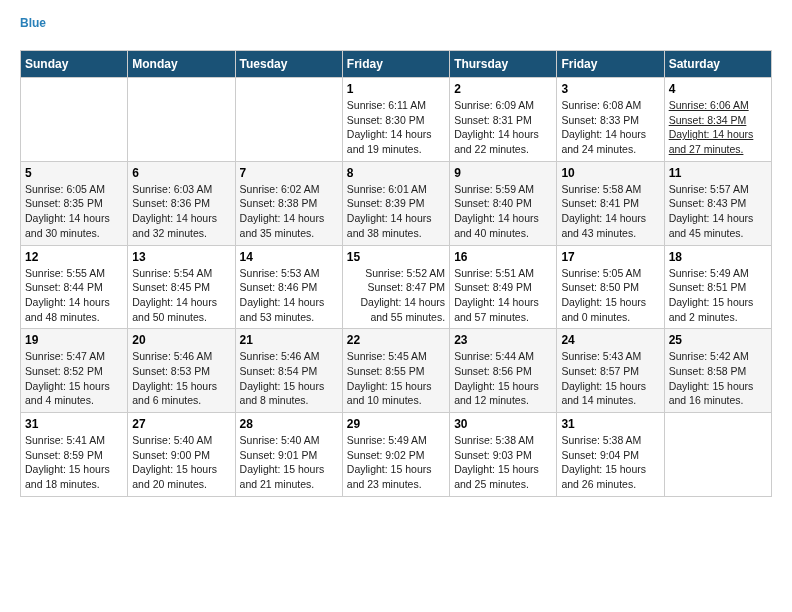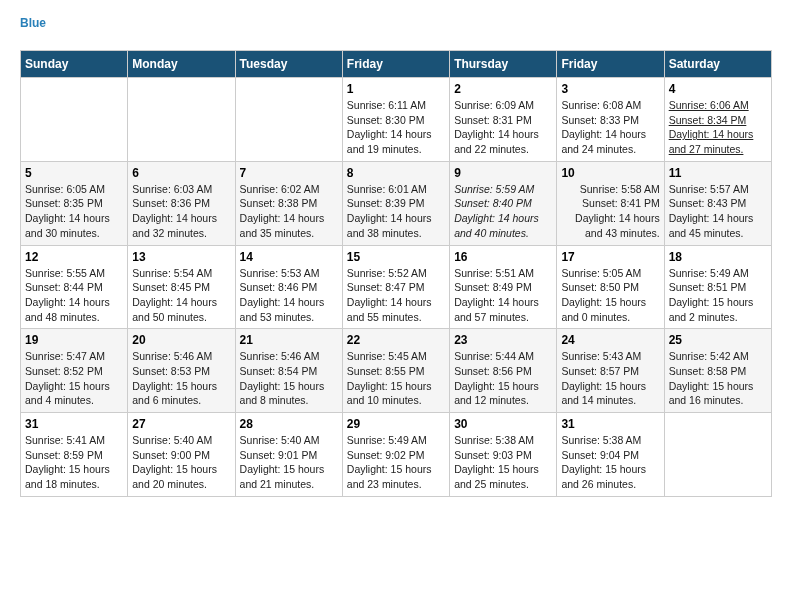--- a/index.html
+++ b/index.html
@@ -158,28 +158,28 @@
         </td>
         <td>
           <span class="day-num">8</span>
           <div class="day-info" style="white-space: pre-line;">Sunrise: 6:01 AM
 Sunset: 8:39 PM
 Daylight: 14 hours
 and 38 minutes.</div>
         </td>
         <td>
           <span class="day-num">9</span>
-          <div class="day-info" style="white-space: pre-line; font-style: italic;">Sunrise: 5:59 AM
+          <div class="day-info" style="white-space: pre-line;">Sunrise: 5:59 AM
 Sunset: 8:40 PM
 Daylight: 14 hours
 and 40 minutes.</div>
         </td>
         <td>
           <span class="day-num">10</span>
-          <div class="day-info" style="white-space: pre-line; text-align: right;">Sunrise: 5:58 AM
+          <div class="day-info" style="white-space: pre-line;">Sunrise: 5:58 AM
 Sunset: 8:41 PM
 Daylight: 14 hours
 and 43 minutes.</div>
         </td>
         <td>
           <span class="day-num">11</span>
           <div class="day-info" style="white-space: pre-line;">Sunrise: 5:57 AM
 Sunset: 8:43 PM
 Daylight: 14 hours
 and 45 minutes.</div>
@@ -202,21 +202,21 @@
         </td>
         <td>
           <span class="day-num">14</span>
           <div class="day-info" style="white-space: pre-line;">Sunrise: 5:53 AM
 Sunset: 8:46 PM
 Daylight: 14 hours
 and 53 minutes.</div>
         </td>
         <td>
           <span class="day-num">15</span>
-          <div class="day-info" style="white-space: pre-line;">Sunrise: 5:52 AM
+          <div class="day-info" style="white-space: pre-line; text-align: right;">Sunrise: 5:52 AM
 Sunset: 8:47 PM
 Daylight: 14 hours
 and 55 minutes.</div>
         </td>
         <td>
           <span class="day-num">16</span>
           <div class="day-info" style="white-space: pre-line;">Sunrise: 5:51 AM
 Sunset: 8:49 PM
 Daylight: 14 hours
 and 57 minutes.</div>

